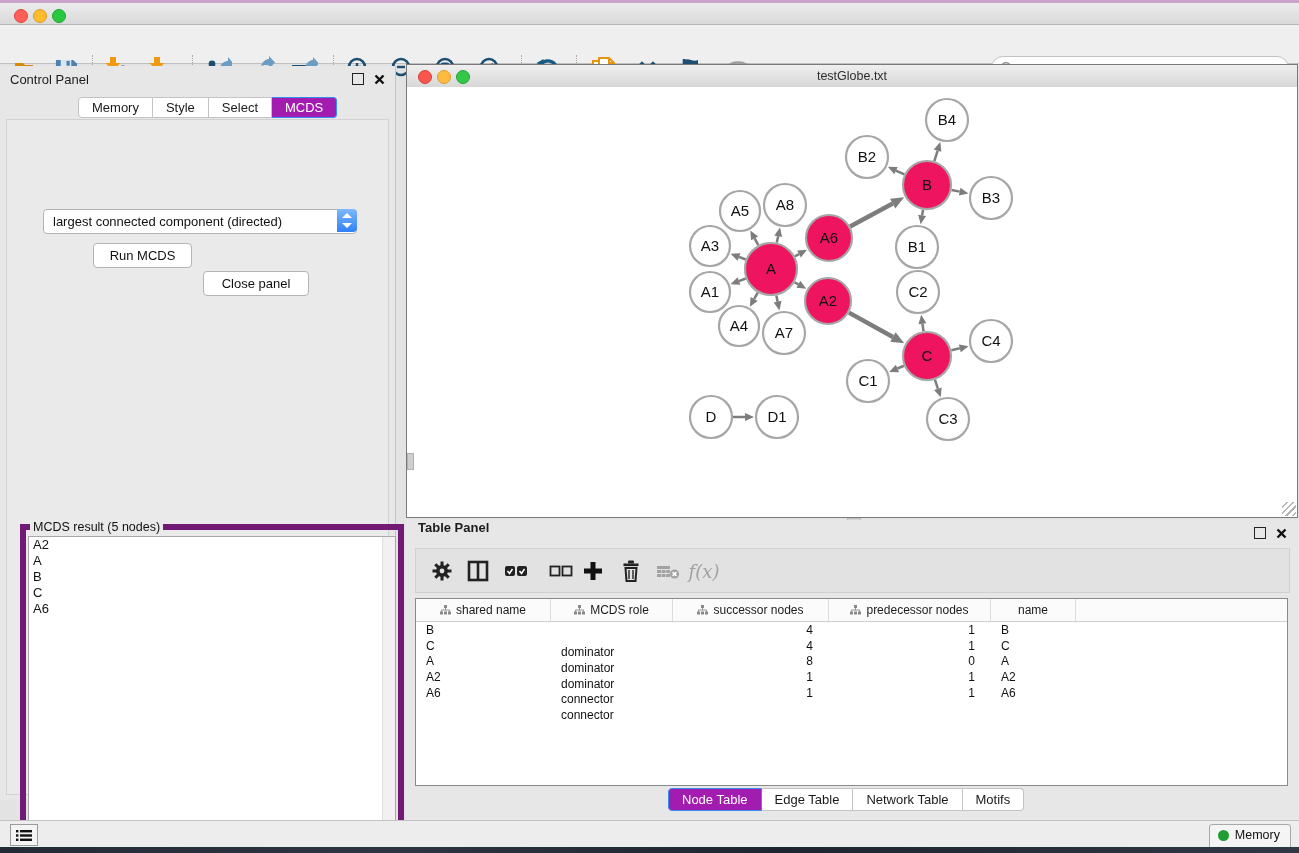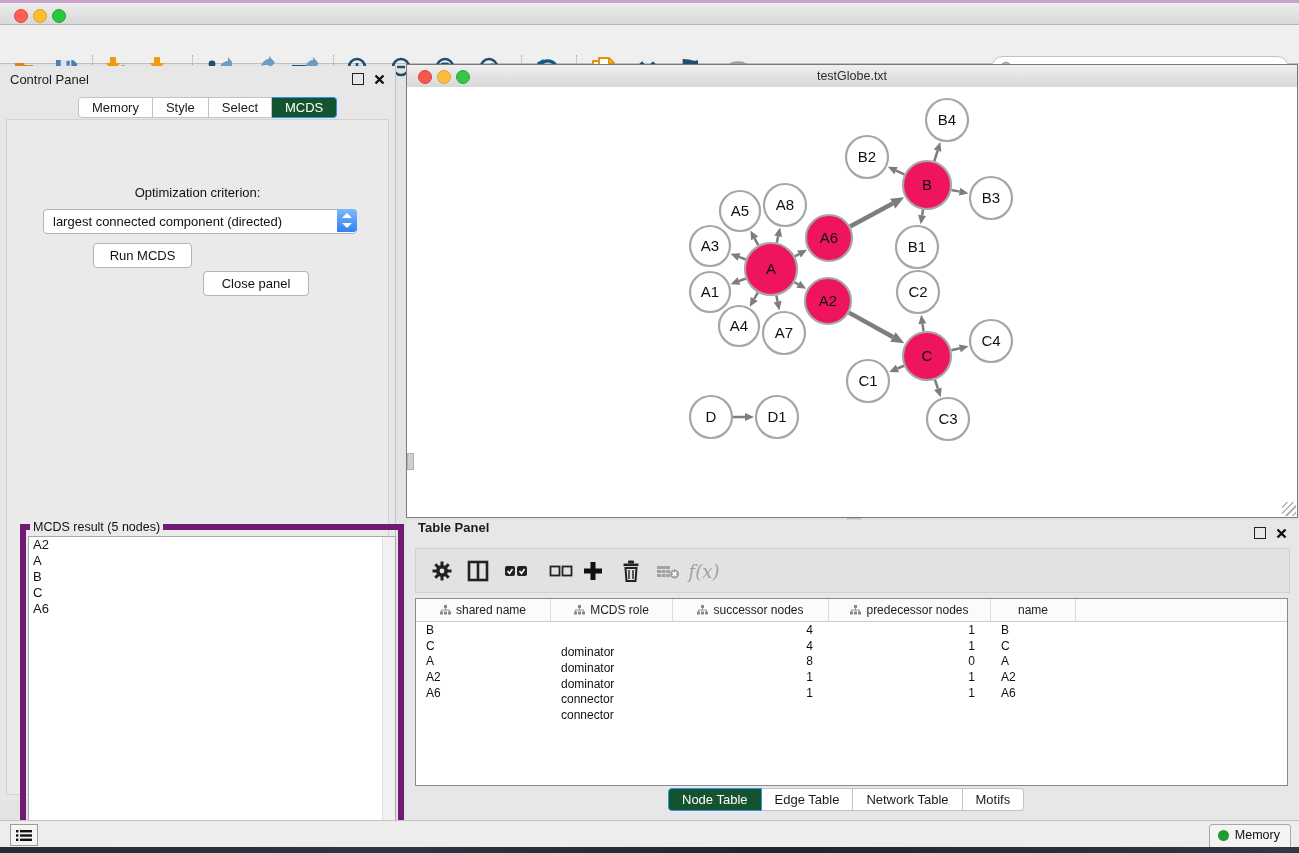--- a/index.html
+++ b/index.html
@@ -30,21 +30,21 @@
   #control-panel{position:absolute;left:0;top:66px;width:395px;height:734px;background:#e7e7e7;
       border-right:1px solid #c4c4c4;}
   #cp-title{position:absolute;left:10px;top:6px;font-size:13px;color:#1c1c1c;}
   .win-float{width:10px;height:10px;border:1.6px solid #222;display:inline-block;}
   #cp-icons{position:absolute;right:10px;top:7px;display:flex;gap:10px;align-items:center;}
   .seg{display:flex;}
   .seg .tab{background:#fff;border:1px solid #c3c3c3;border-left:none;height:19px;
       font-size:13px;color:#1a1a1a;padding:0 13px;display:flex;align-items:center;cursor:default;}
   .seg .tab:first-child{border-left:1px solid #c3c3c3;border-radius:4px 0 0 4px;}
   .seg .tab:last-child{border-radius:0 4px 4px 0;}
-  .seg .tab.active{background:#14532d;border-color:#318ef2;color:#fff;}
+  .seg .tab.active{background:#a21caf;border-color:#318ef2;color:#fff;}
   #cp-tabs{position:absolute;left:78px;top:31px;}
   #cp-content{position:absolute;left:6px;top:53px;width:381px;height:674px;
       background:#eaeaea;border:1px solid #d2d2d2;}
   #opt-label{position:absolute;left:0;width:100%;top:65px;text-align:center;font-size:13px;color:#111;}
   #opt-select{position:absolute;left:36px;top:89px;width:312px;height:23px;background:#fff;
       border:1px solid #b4b4b4;border-radius:4px;}
   #opt-select .val{position:absolute;left:9px;top:4px;font-size:13px;color:#111;}
   #opt-select .cap{position:absolute;right:-1px;top:-1px;width:20px;height:23px;border-radius:0 4px 4px 0;
       background:linear-gradient(#7db8fb,#3180f5);}
   .chev-up,.chev-dn{position:absolute;left:5px;width:0;height:0;border-left:5px solid transparent;
@@ -311,21 +311,20 @@
         <path d="M1.5 1.5 L9.5 9.5 M9.5 1.5 L1.5 9.5" stroke="#111" stroke-width="2.4"></path>
       </svg>
     </div>
     <div id="cp-tabs" class="seg">
       <div class="tab">Memory</div>
       <div class="tab">Style</div>
       <div class="tab">Select</div>
       <div class="tab active">MCDS</div>
     </div>
     <div id="cp-content">
-      <div id="opt-label">Optimization criterion:</div>
       <div id="opt-select">
         <span class="val">largest connected component (directed)</span>
         <span class="cap">
           <span class="chev-up"></span>
             <span class="chev-dn"></span>
         </span>
       </div>
       <div class="pbtn" id="btn-run">Run MCDS</div>
       <div class="pbtn" id="btn-close">Close panel</div>
       <fieldset id="mcds-fieldset">

